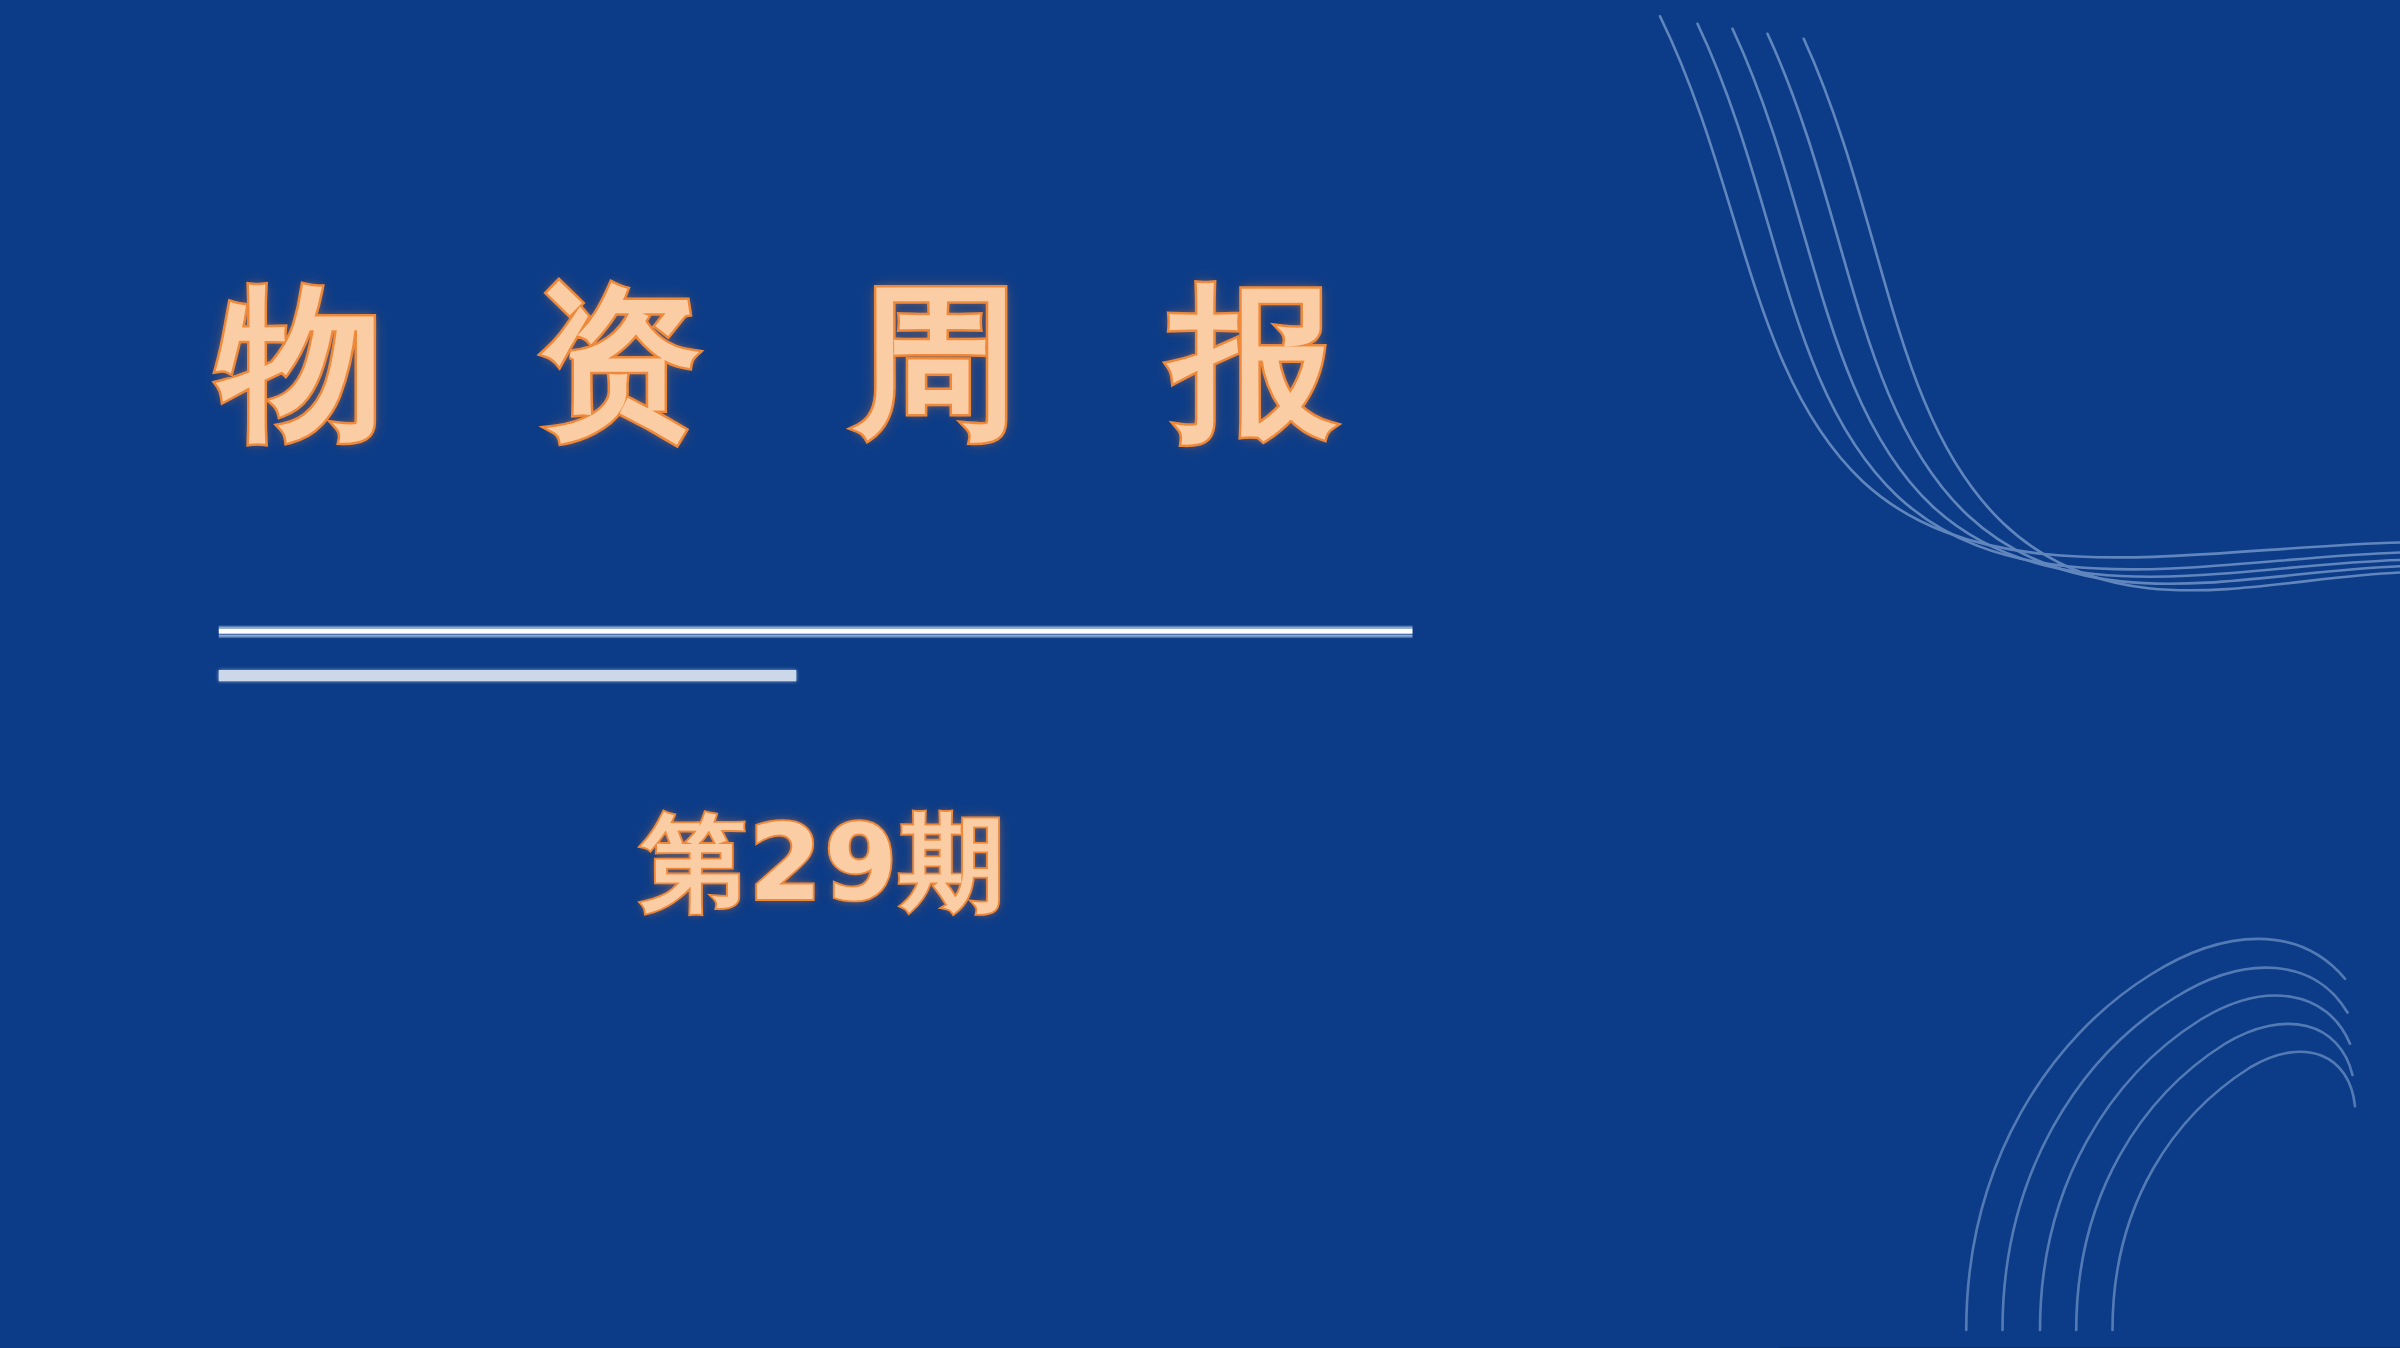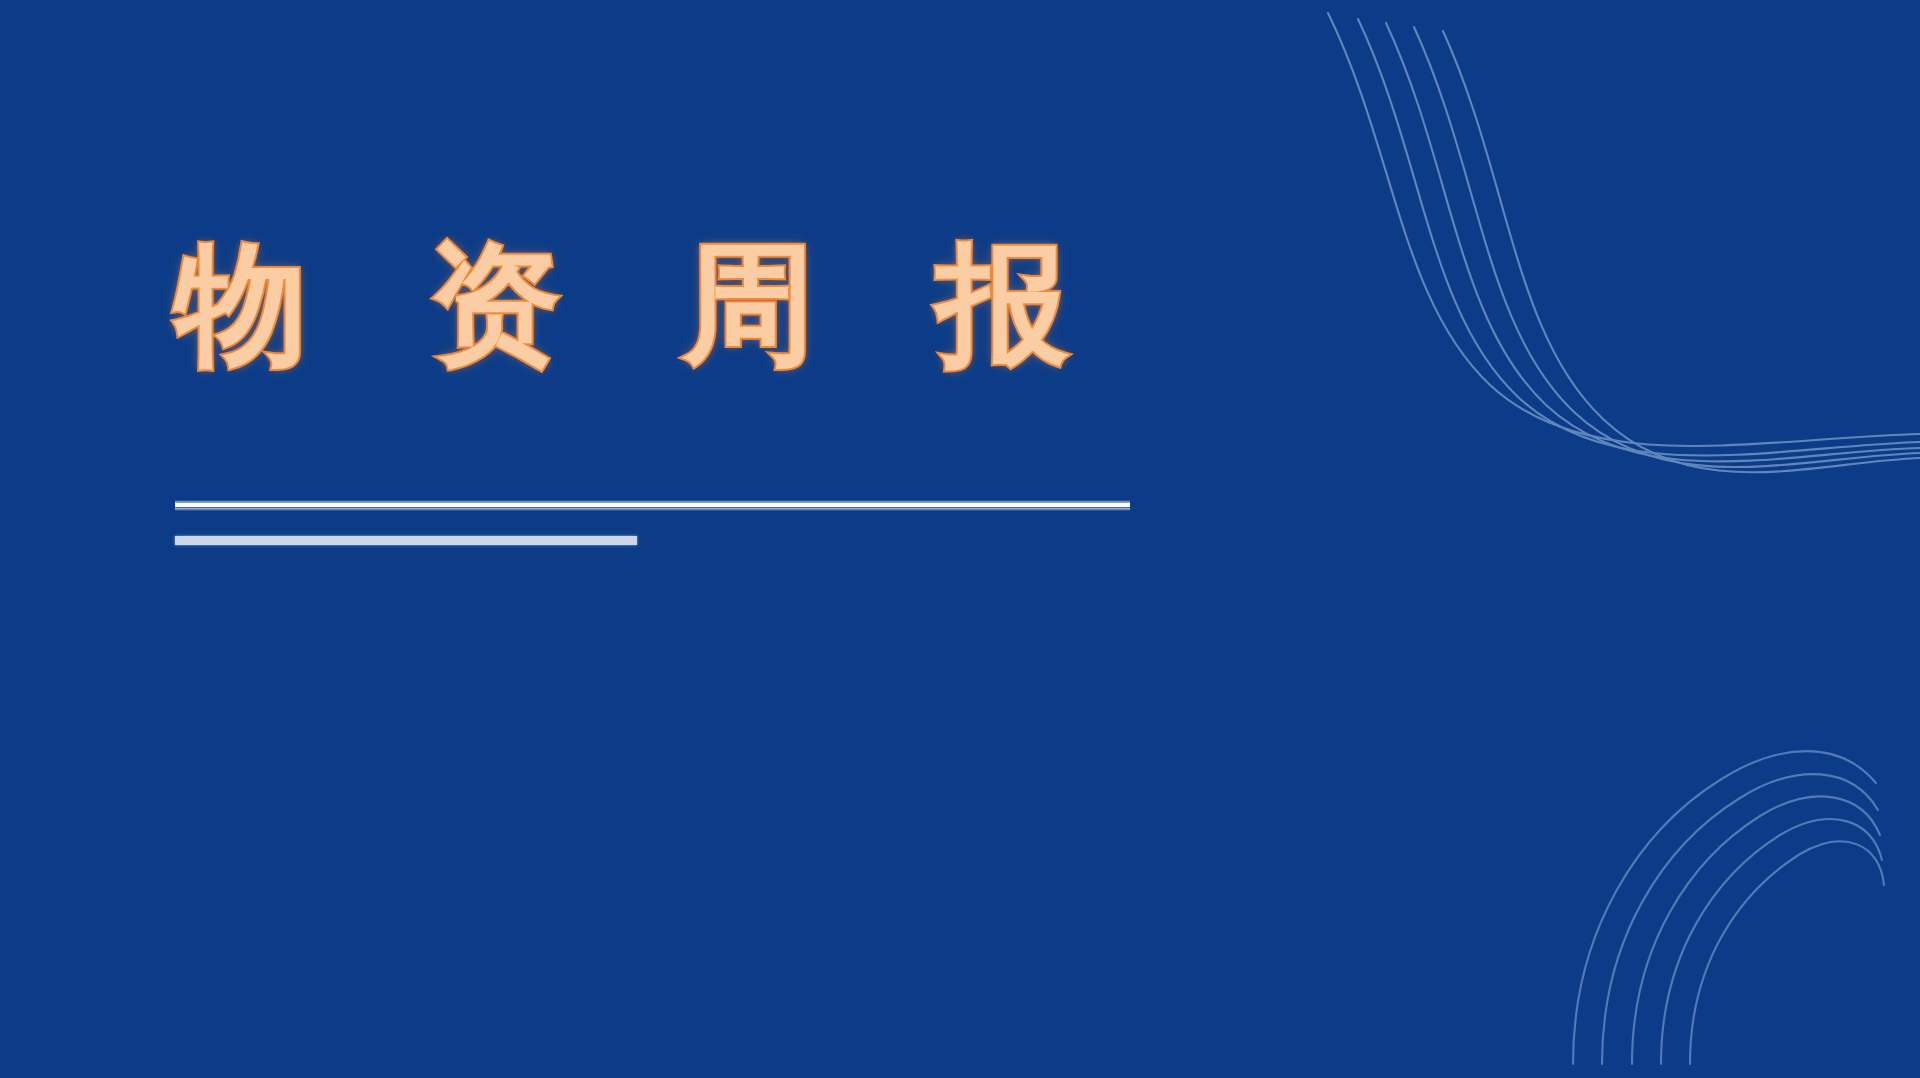--- a/index.html
+++ b/index.html
@@ -24,21 +24,21 @@
     left: 0;
     width: 1920px;
     height: 1078px;
     pointer-events: none;
   }
 
   
   #title-block {
     position: absolute;
     left: 175px;
-    top: 238px;
+    top: 224px;
     width: 1000px;
   }
 
   #main-title {
     margin: 0;
     font-family: "DejaVu Sans", "Liberation Sans", sans-serif;
     font-size: 132px;
     font-weight: 700;
     line-height: 1;
     letter-spacing: 38px;
@@ -137,14 +137,15 @@
   <div id="title-block">
     <h1 id="main-title">物 资 周 报</h1>
   </div>
 
   <div id="rule-long">
     <div class="halo"></div>
     <div class="core"></div>
   </div>
   <div id="rule-short"></div>
 
+  <h2 id="sub-title">第29期</h2>
 
 </div>
 
 </body></html>

